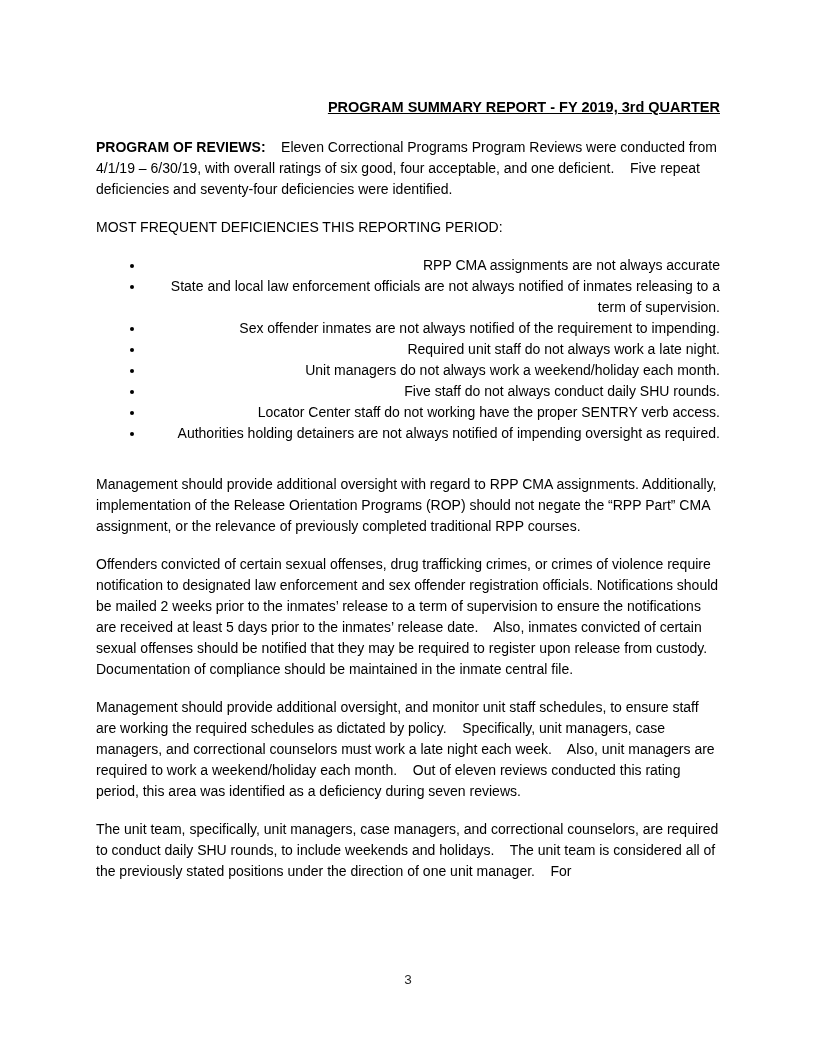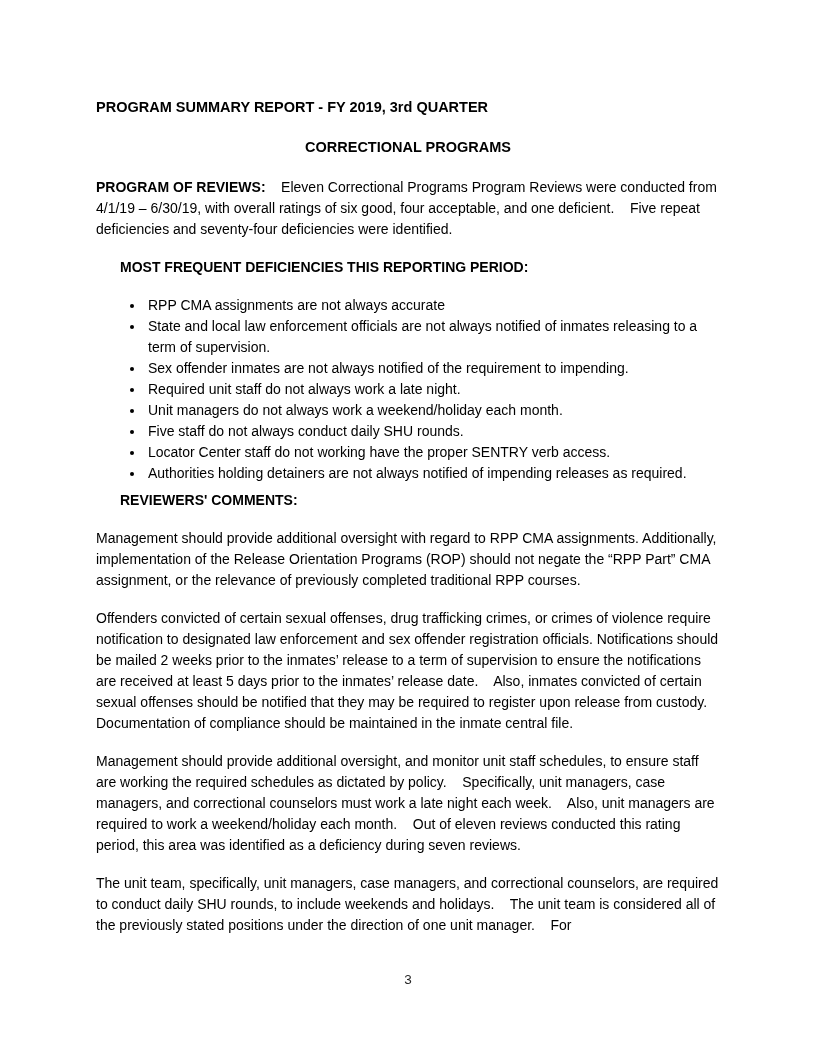--- a/index.html
+++ b/index.html
@@ -15,43 +15,44 @@
     width: 816px;
     height: 1056px;
     background: #ffffff;
     padding: 97px 96px 0 96px;
     font-size: 14px;
     line-height: 21px;
   }
   .doc-title {
     font-size: 14.5px;
     font-weight: bold;
-    text-align: left;
+    text-align: right;
+    text-decoration: underline;
     margin-bottom: 19px;
   }
   .doc-subtitle {
     font-size: 14.5px;
     font-weight: bold;
     text-align: center;
     margin-bottom: 19px;
   }
   .para {
     margin-bottom: 17px;
     white-space: pre-wrap;
   }
   .section-heading {
-    font-weight: bold;
+    font-weight: normal;
     margin-bottom: 17px;
-    margin-left: 24px;
   }
   .lead-label { font-weight: bold; }
   .bullet-list {
-    margin: 0 0 6px 0;
+    margin: 0 0 30px 0;
     padding-left: 49px;
     list-style: disc outside;
+    text-align: right;
   }
   .bullet-list li {
     padding-left: 3px;
   }
   .page-number {
     position: absolute;
     left: 0;
     right: 0;
     bottom: 66px;
     text-align: center;
@@ -59,38 +60,36 @@
     color: #262626;
   }
 </style>
 </head>
 <body>
 
 <div class="page">
 
   <h1 class="doc-title">PROGRAM SUMMARY REPORT - FY 2019, 3rd QUARTER</h1>
 
-  <h2 class="doc-subtitle">CORRECTIONAL PROGRAMS</h2>
 
   <p class="para"><span class="lead-label">PROGRAM OF REVIEWS:</span><span>    Eleven Correctional Programs Program Reviews were conducted from 4/1/19 – 6/30/19, with overall ratings of six good, four acceptable, and one deficient.    Five repeat deficiencies and seventy-four deficiencies were identified.</span></p>
 
   <p class="section-heading">MOST FREQUENT DEFICIENCIES THIS REPORTING PERIOD:</p>
 
   <ul class="bullet-list">
     <li>RPP CMA assignments are not always accurate</li>
     <li>State and local law enforcement officials are not always notified of inmates releasing to a term of supervision.</li>
     <li>Sex offender inmates are not always notified of the requirement to impending.</li>
     <li>Required unit staff do not always work a late night.</li>
     <li>Unit managers do not always work a weekend/holiday each month.</li>
     <li>Five staff do not always conduct daily SHU rounds.</li>
     <li>Locator Center staff do not working have the proper SENTRY verb access.</li>
-    <li>Authorities holding detainers are not always notified of impending releases as required.</li>
+    <li>Authorities holding detainers are not always notified of impending oversight as required.</li>
   </ul>
 
-  <p class="section-heading">REVIEWERS' COMMENTS:</p>
 
   <p class="para">Management should provide additional oversight with regard to RPP CMA assignments. Additionally, implementation of the Release Orientation Programs (ROP) should not negate the “RPP Part” CMA assignment, or the relevance of previously completed traditional RPP courses.</p>
 
   <p class="para">Offenders convicted of certain sexual offenses, drug trafficking crimes, or crimes of violence require notification to designated law enforcement and sex offender registration officials. Notifications should be mailed 2 weeks prior to the inmates’ release to a term of supervision to ensure the notifications are received at least 5 days prior to the inmates’ release date.    Also, inmates convicted of certain sexual offenses should be notified that they may be required to register upon release from custody.    Documentation of compliance should be maintained in the inmate central file.</p>
 
   <p class="para">Management should provide additional oversight, and monitor unit staff schedules, to ensure staff are working the required schedules as dictated by policy.    Specifically, unit managers, case managers, and correctional counselors must work a late night each week.    Also, unit managers are required to work a weekend/holiday each month.    Out of eleven reviews conducted this rating period, this area was identified as a deficiency during seven reviews.</p>
 
   <p class="para">The unit team, specifically, unit managers, case managers, and correctional counselors, are required to conduct daily SHU rounds, to include weekends and holidays.    The unit team is considered all of the previously stated positions under the direction of one unit manager.    For</p>
 
   <div class="page-number">3</div>

